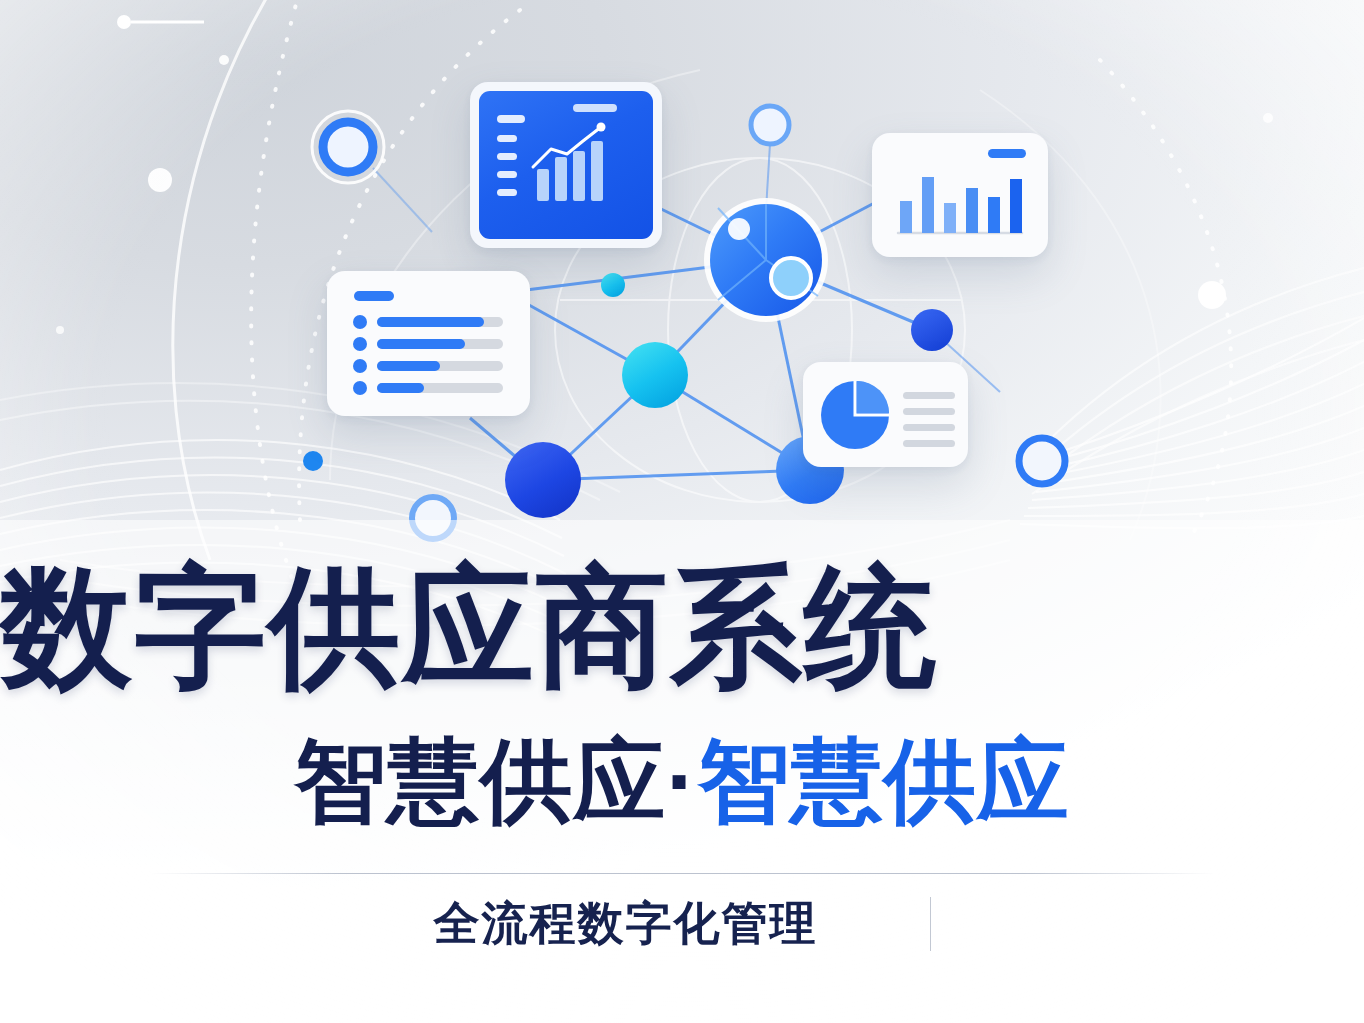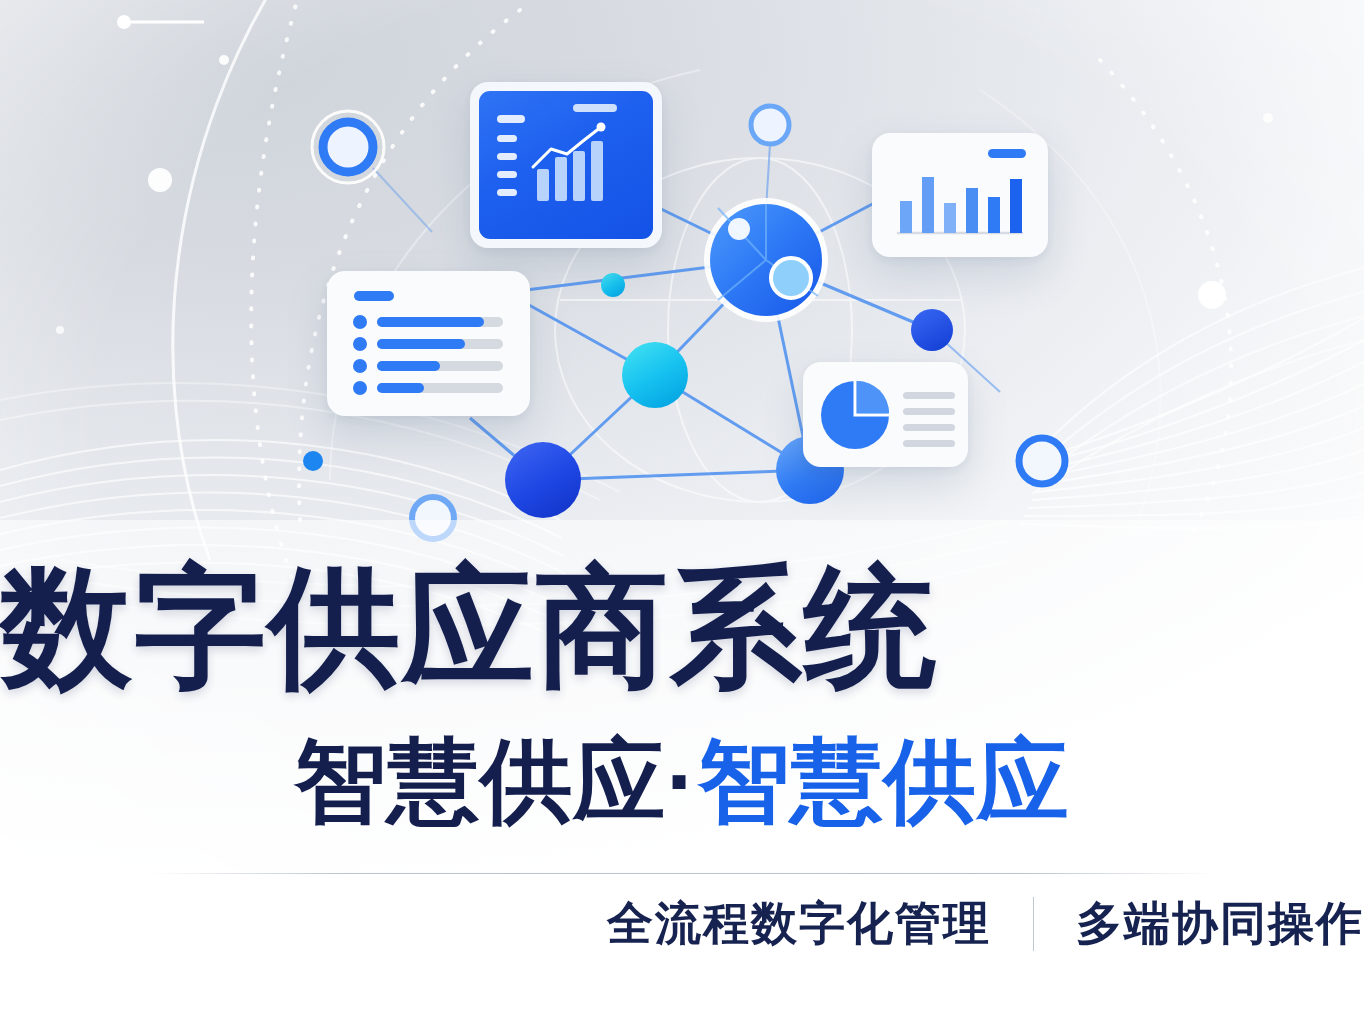--- a/index.html
+++ b/index.html
@@ -41,21 +41,21 @@
     color:#141f4e;
   }
   .subtitle .accent{color:#1762e8;}
   .subtitle .dot{color:#141f4e;}
   .divider{
     position:absolute;left:150px;top:873px;width:1065px;height:1px;
     background:linear-gradient(90deg,rgba(190,197,210,0) 0%,rgba(176,184,199,.85) 18%,rgba(176,184,199,.85) 82%,rgba(190,197,210,0) 100%);
   }
   .taglines{
     position:absolute;left:0;right:0;top:893px;
-    display:flex;align-items:center;justify-content:flex-end;gap:42px;
+    display:flex;align-items:center;justify-content:center;gap:112px;
     font-size:46px;font-weight:700;color:#16224f;letter-spacing:2px;
   }
   .vdiv{width:1px;height:54px;background:#c2c8d3;}
 </style>
 </head>
 <body>
 
 <div class="poster">
 
   <svg class="layer" viewBox="0 0 1364 1023" aria-hidden="true">
@@ -278,16 +278,15 @@
 
   <div class="subtitle">
     <span>智慧供应</span><span class="dot">·</span><span class="accent">智慧供应</span>
   </div>
 
   <div class="divider"></div>
 
   <div class="taglines">
     <span>全流程数字化管理</span>
     <span class="vdiv"></span>
-    <span>多端协同操作</span>
   </div>
 
 </div>
 
 </body></html>

